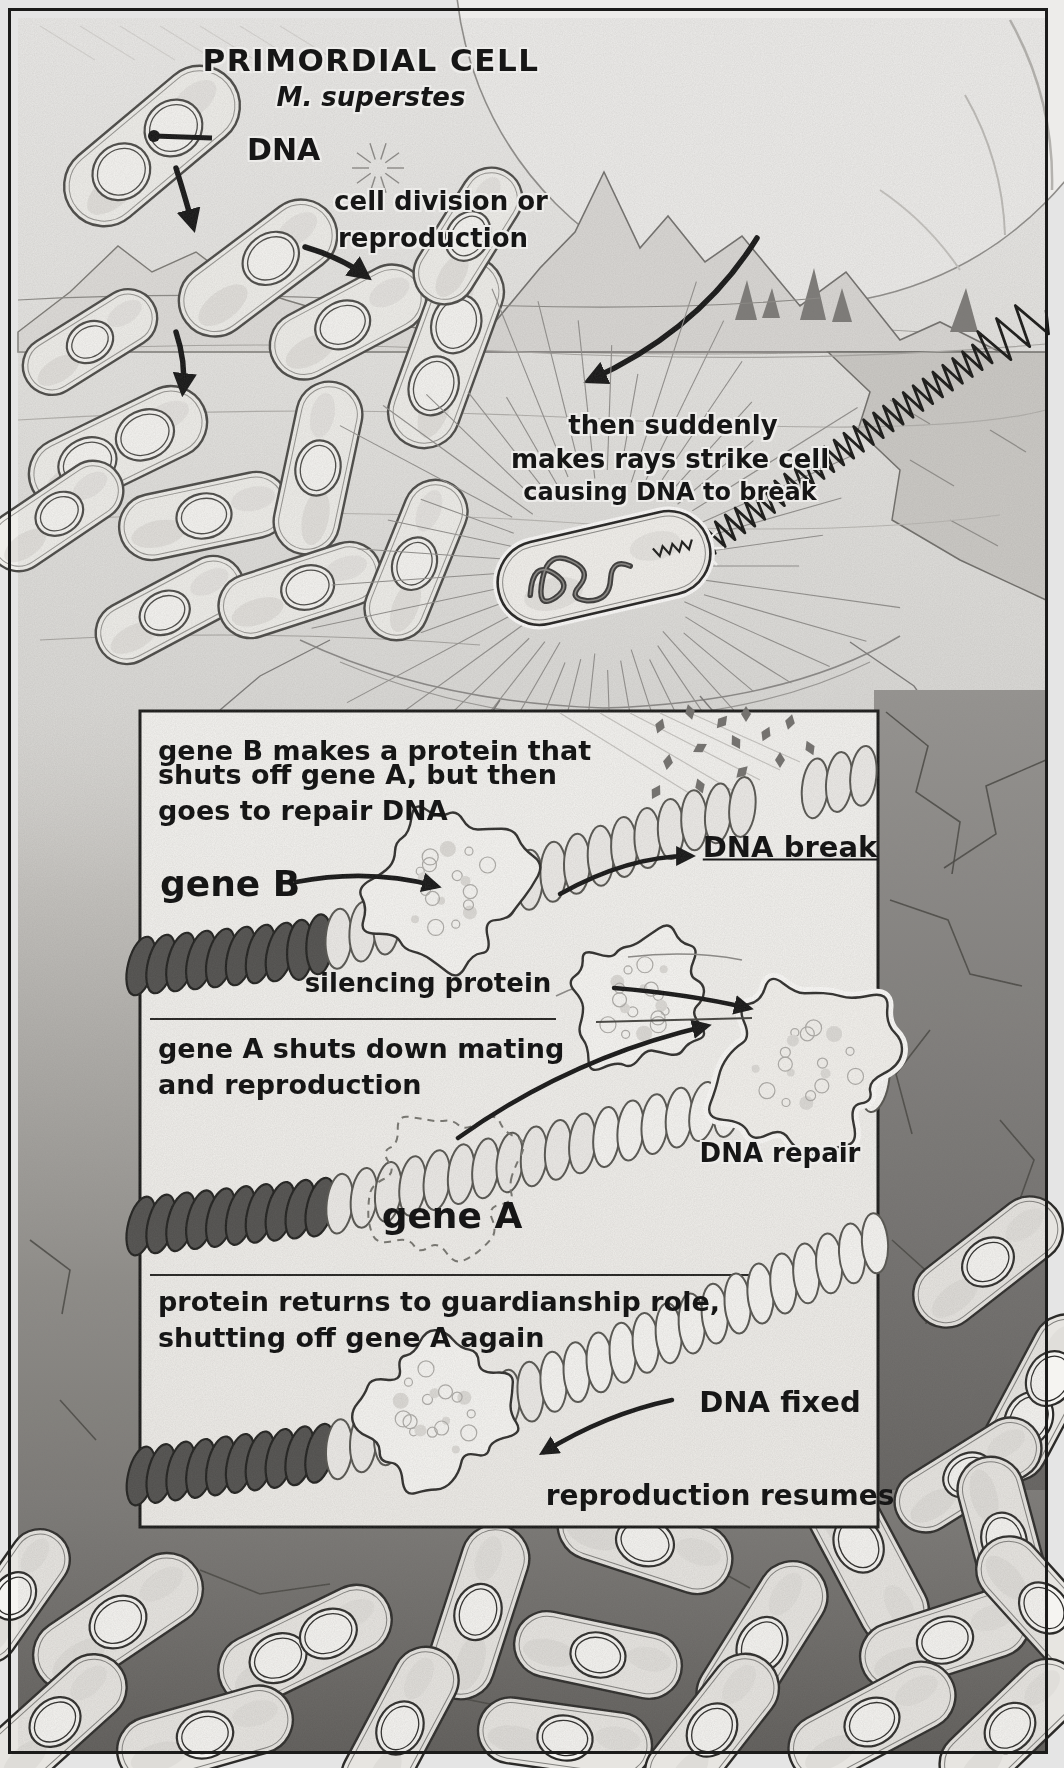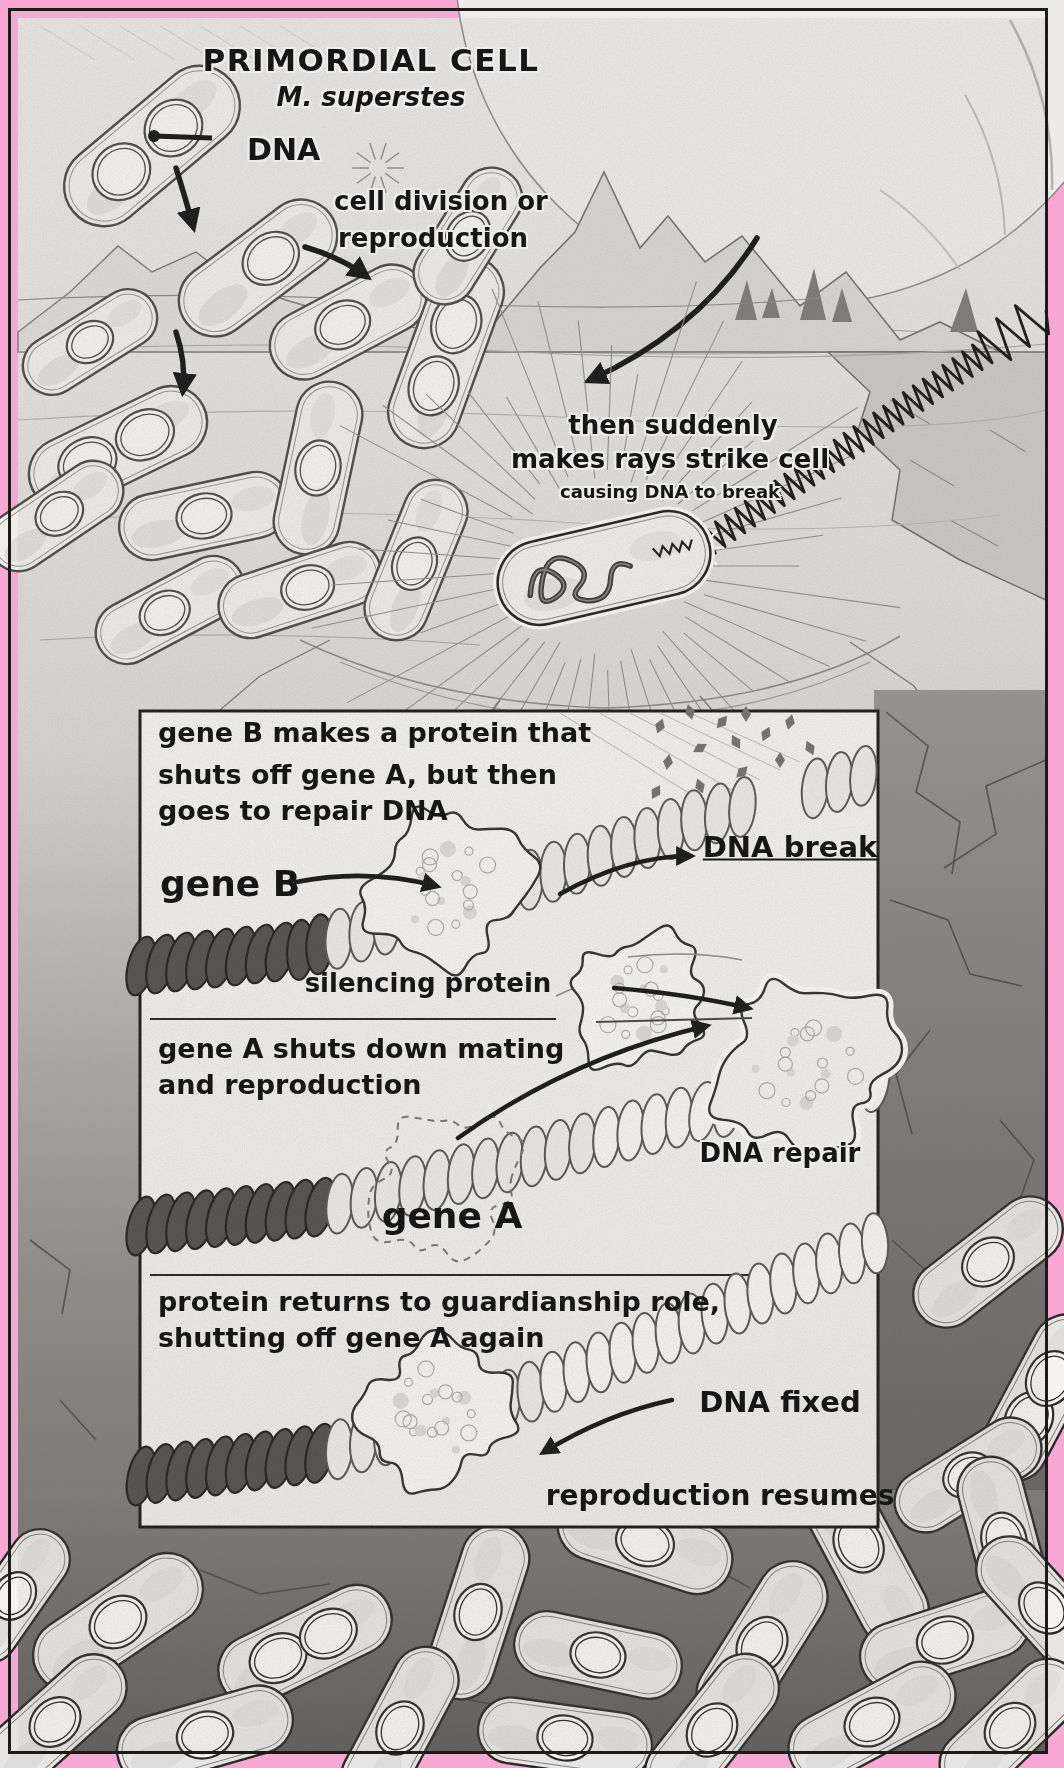--- a/index.html
+++ b/index.html
@@ -1,16 +1,16 @@
 <!DOCTYPE html>
 <html><head>
 <meta charset="utf-8">
 <style>
   html,body{margin:0;padding:0;background:#ffffff;}
-  .page{position:relative;width:1064px;height:1768px;background:#f9a8d4;overflow:hidden;
+  .page{position:relative;width:1064px;height:1768px;background:#e5e5e5;overflow:hidden;
         font-family:"DejaVu Sans","Liberation Sans",sans-serif;}
   .frame{position:absolute;left:8px;top:8px;width:1040px;height:1746px;
          border:3px solid #1b1b1a;box-sizing:border-box;pointer-events:none;z-index:30;}
   #art{position:absolute;left:0;top:0;z-index:1;}
   .labels{position:absolute;left:0;top:0;width:100%;height:100%;z-index:20;}
   .hand{position:absolute;font-weight:700;color:#161616;white-space:nowrap;line-height:1;}
   .halo{text-shadow:-2px 0 0 #edecea,2px 0 0 #edecea,0 -2px 0 #edecea,0 2px 0 #edecea,
         -2px -2px 0 #edecea,2px 2px 0 #edecea,-2px 2px 0 #edecea,2px -2px 0 #edecea;}
   .hv{transform:translate(-50%,-50%);}
   .hl{transform:translate(0,-50%);}
@@ -704,23 +704,23 @@
     <div class="hand hv halo" style="left:371px;top:60px;font-size:31px;letter-spacing:1.5px;">PRIMORDIAL CELL</div>
     <div class="hand hv halo it" style="left:371px;top:97px;font-size:26px;">M. superstes</div>
 
     <div class="hand hl halo" style="left:247px;top:150px;font-size:30px;">DNA</div>
 
     <div class="hand hv halo" style="left:441px;top:201px;font-size:26px;">cell division or</div>
     <div class="hand hv halo" style="left:433px;top:238px;font-size:26px;">reproduction</div>
 
     <div class="hand hv halo" style="left:673px;top:425px;font-size:26px;">then suddenly</div>
     <div class="hand hv halo" style="left:670px;top:459px;font-size:26px;">makes rays strike cell</div>
-    <div class="hand hv halo" style="left:670px;top:492px;font-size:18px;">causing DNA to break</div>
-
-    <div class="hand hl" style="left:158px;top:732px;font-size:27px;">gene B makes a protein that</div>
+    <div class="hand hv halo" style="left:670px;top:492px;font-size:24px;">causing DNA to break</div>
+
+    <div class="hand hl" style="left:158px;top:750px;font-size:27px;">gene B makes a protein that</div>
     <div class="hand hl" style="left:158px;top:810px;font-size:27px;">goes to repair DNA</div>
     <div class="hand hl" style="left:158px;top:774px;font-size:27px;">shuts off gene A, but then</div>
 
     <div class="hand hl" style="left:160px;top:884px;font-size:36px;">gene B</div>
     <div class="hand hv" style="left:790px;top:847px;font-size:29px;text-decoration:underline;">DNA break</div>
     <div class="hand hv" style="left:428px;top:983px;font-size:26px;">silencing protein</div>
 
     <div class="hand hl" style="left:158px;top:1048px;font-size:27px;text-align:right;">gene A shuts down mating</div>
     <div class="hand hl" style="left:158px;top:1084px;font-size:27px;">and reproduction</div>
 

